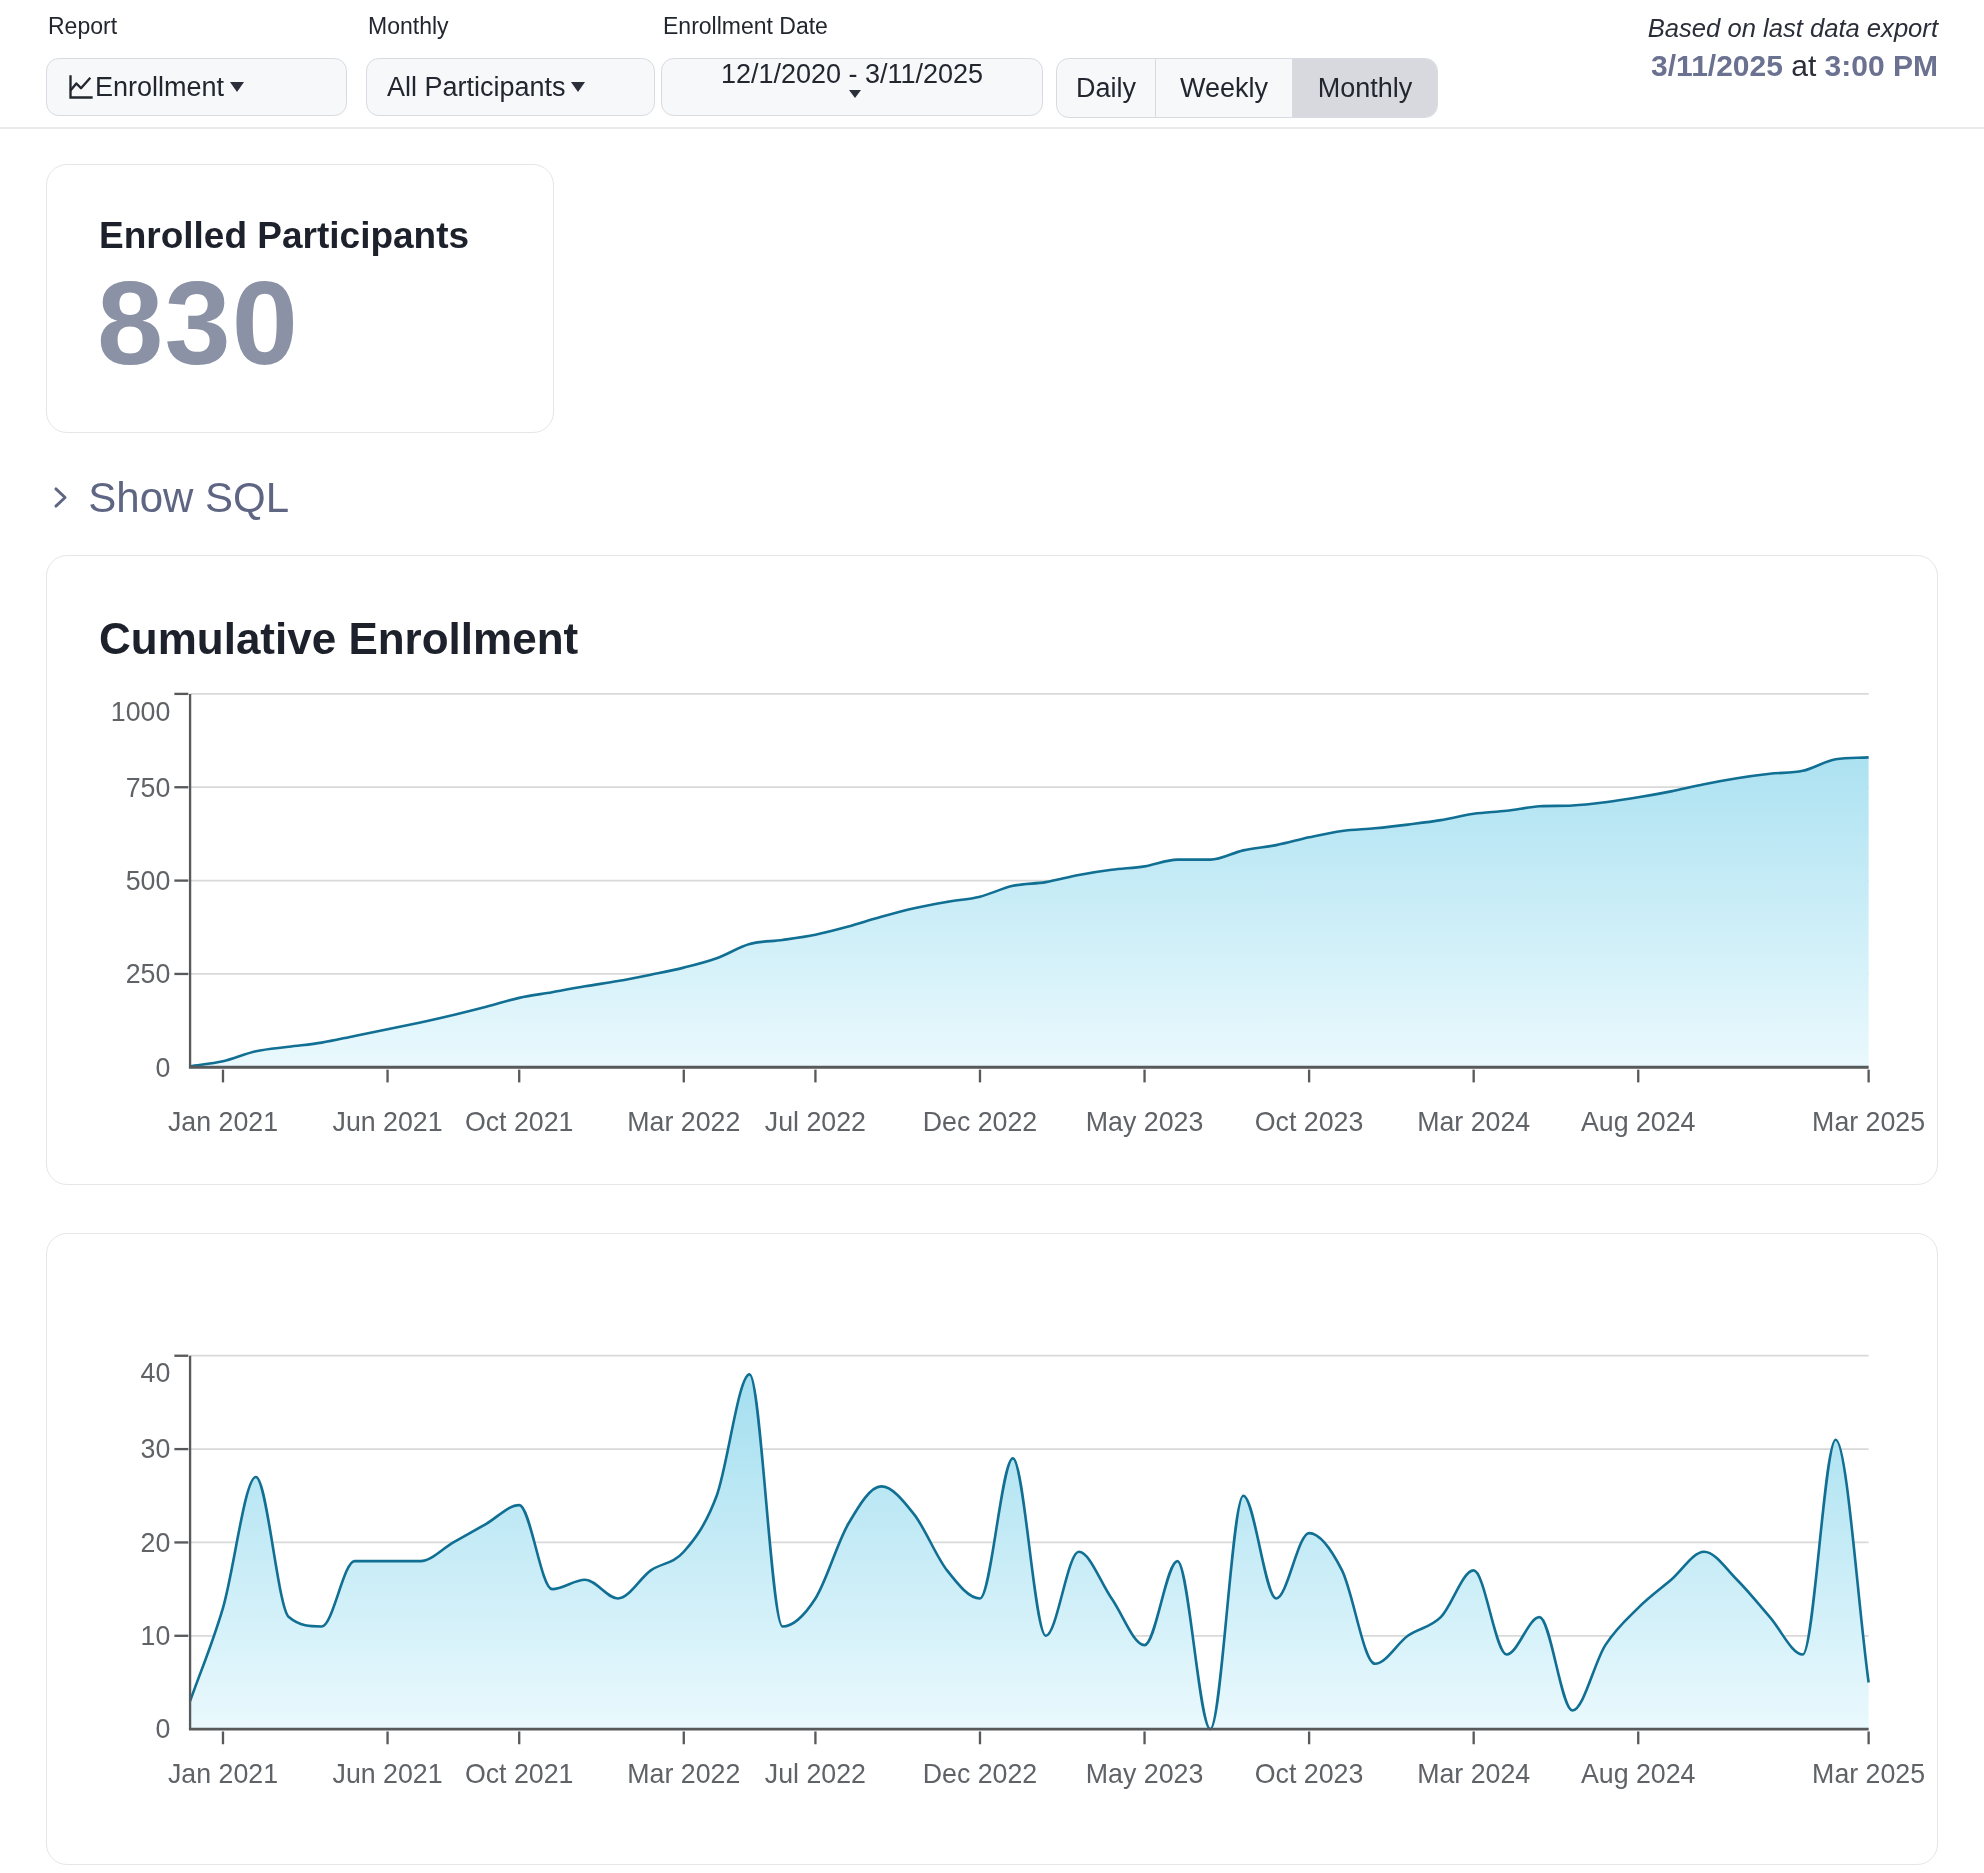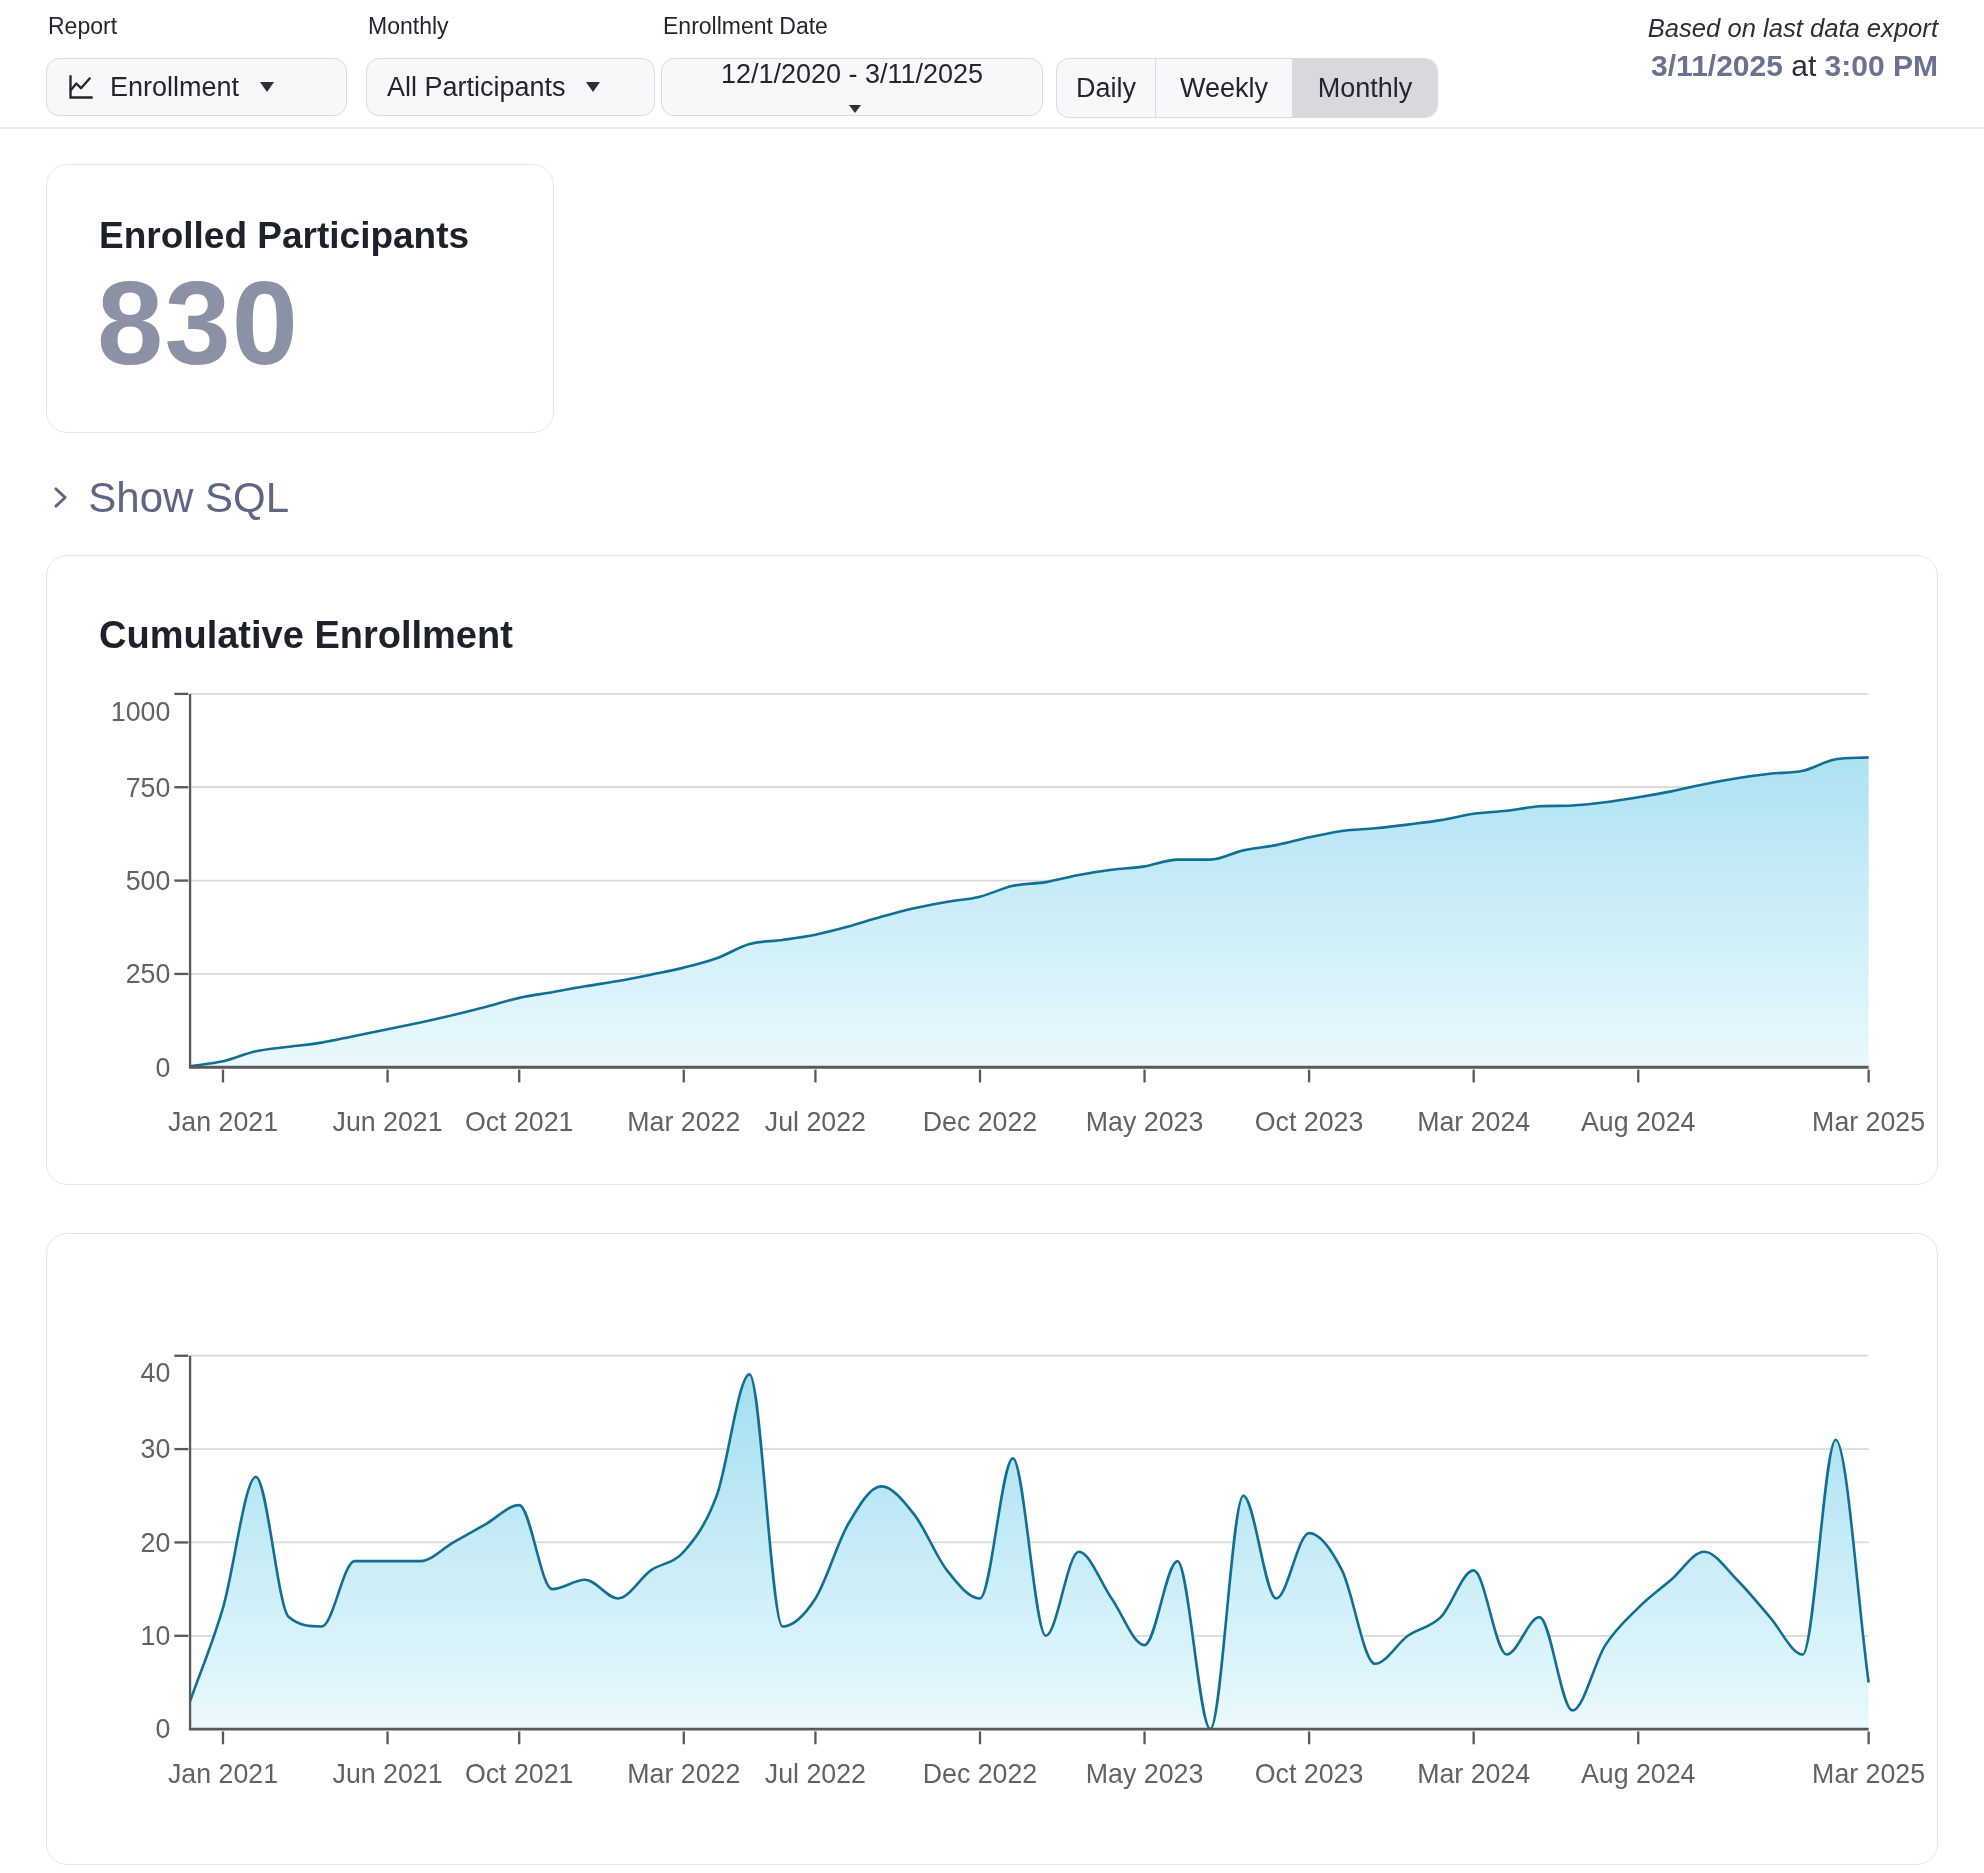--- a/index.html
+++ b/index.html
@@ -2,42 +2,42 @@
 <html style="font-size:9.3px"><head>
 <meta charset="utf-8">
 <style>
   html,body{margin:0;padding:0;background:#ffffff;}
   body{width:1985px;height:1873px;position:relative;font-family:"Liberation Sans",sans-serif;color:#1d212b;overflow:hidden;}
   .abs{position:absolute;}
   
   .toolbar-divider{left:0;top:127px;width:1985px;height:1.7px;background:#e9eaee;}
   .field-label{font-size:23px;font-weight:500;color:#22262f;top:12.8px;}
   .control{top:58px;height:58px;background:#f7f8fa;border:1.7px solid #d8dbe1;border-radius:12.8px;box-sizing:border-box;
-           display:flex;align-items:center;gap:15px;padding:0 20px;font-size:27px;color:#22262f;cursor:pointer;}
+           display:flex;align-items:center;padding:0 20px;font-size:27px;color:#22262f;cursor:pointer;}
   .caret{width:0;height:0;border-left:7.6px solid transparent;border-right:7.6px solid transparent;border-top:10px solid #2b2f39;margin-left:5.8px;}
   .caret.small{border-left-width:6.4px;border-right-width:6.4px;border-top-width:8.1px;}
   .seg-group{top:58px;height:60px;border:1.7px solid #d8dbe1;border-radius:12.8px;box-sizing:border-box;display:flex;
              background:#f7f8fa;overflow:hidden;}
   .seg-btn{display:flex;align-items:center;justify-content:center;font-size:27px;color:#22262f;cursor:pointer;border-right:1.7px solid #d8dbe1;}
   .seg-btn:last-child{border-right:none;}
   .seg-btn.selected{background:#d7d9de;}
   .export-note{top:12.8px;right:47px;text-align:right;line-height:1.25;}
   .export-line1{font-size:25.6px;font-style:italic;color:#2a2e39;}
   .export-line2{font-size:30px;color:#2a2e39;margin-top:2.3px;}
   .export-line2 b{color:#6b7190;font-weight:700;}
   
   .card{background:#ffffff;border:1.7px solid #e4e6ea;border-radius:21px;box-sizing:border-box;}
   .stat-card{left:46px;top:164px;width:508px;height:269px;}
   .stat-title{left:52px;top:50px;font-size:37px;font-weight:700;color:#1d212b;position:absolute;}
   .stat-value{left:50px;top:98px;font-size:119px;font-weight:700;color:#8b92a6;letter-spacing:1.2px;position:absolute;line-height:1;}
   .show-sql{left:49px;top:477px;height:41px;display:flex;align-items:center;gap:16.3px;cursor:pointer;}
   .show-sql-text{font-size:42px;color:#5f6683;}
   .chart-card1{left:46px;top:555px;width:1892px;height:630px;}
   .chart-card2{left:46px;top:1233px;width:1892px;height:632px;}
-  .chart-title{left:52px;top:58px;font-size:38px;font-weight:700;color:#1d212b;position:absolute;}
+  .chart-title{left:52px;top:58px;font-size:44px;font-weight:700;color:#1d212b;position:absolute;}
   .chart-svg{position:absolute;left:0;top:0;overflow:visible;}
   svg text{font-family:"Liberation Sans",sans-serif;}
 </style>
 </head>
 <body>
 
 <div>
   <div class="abs field-label" style="left:48px;">Report</div>
   <div class="abs field-label" style="left:368px;">Monthly</div>
   <div class="abs field-label" style="left:663px;">Enrollment Date</div>

